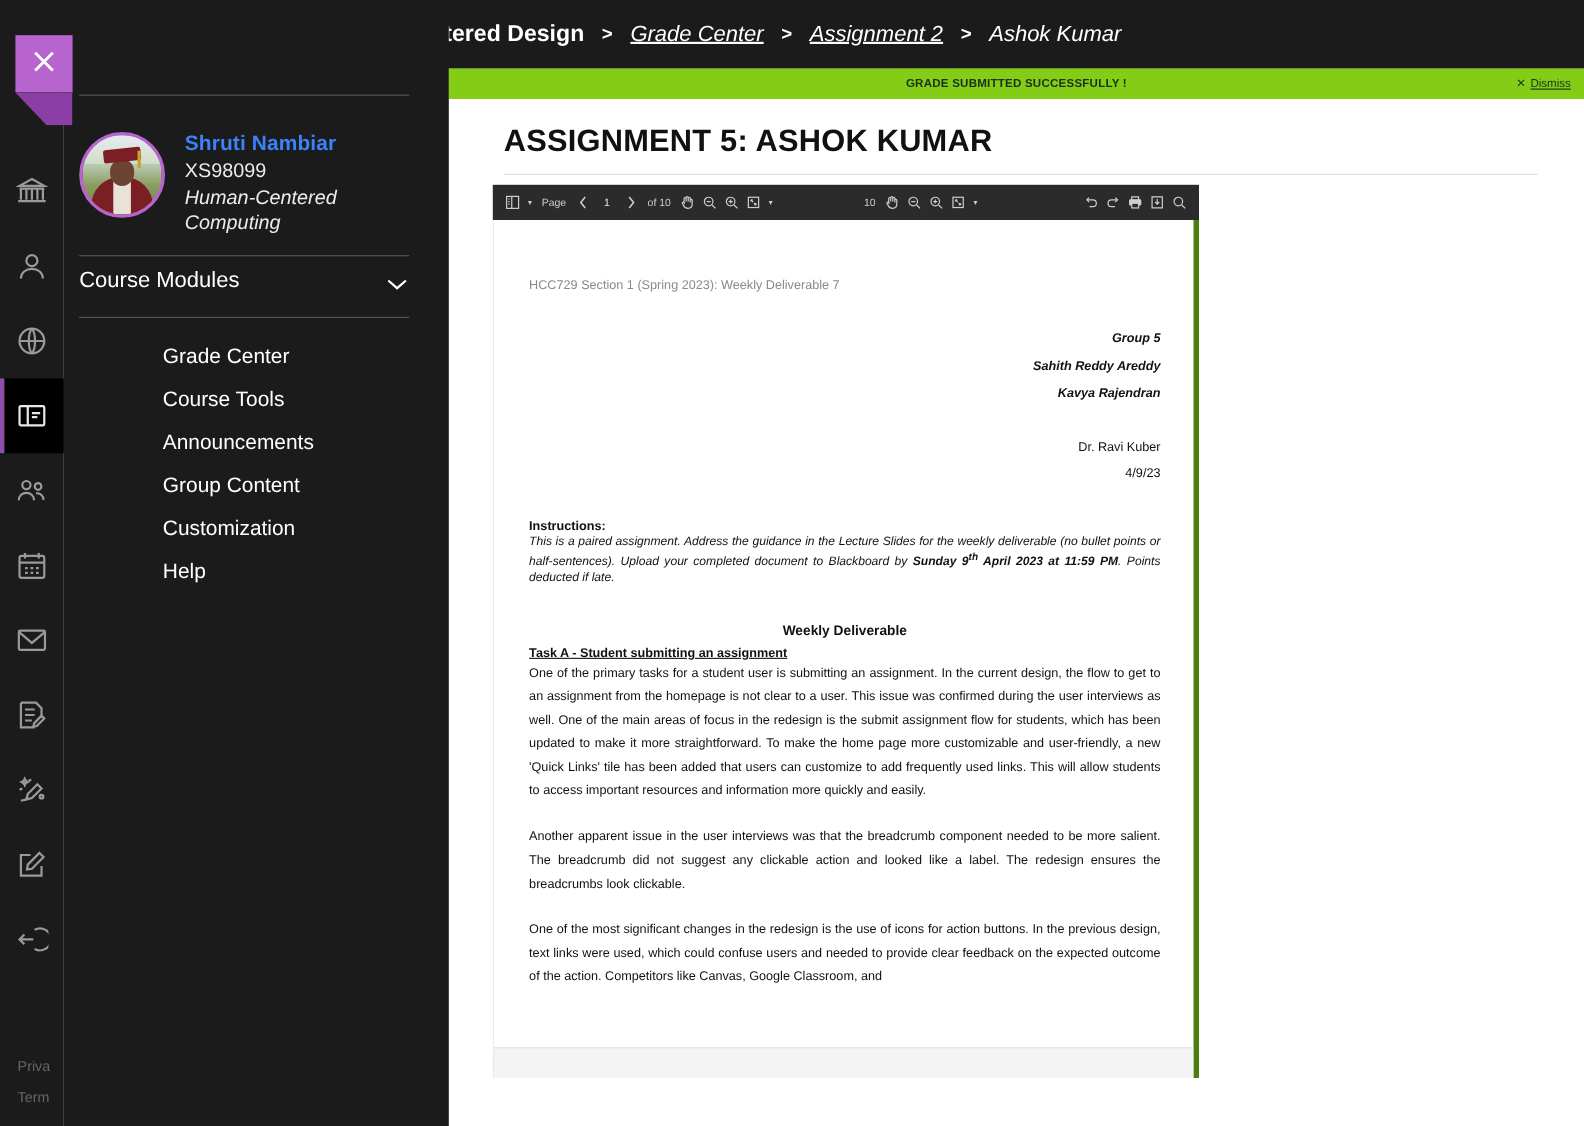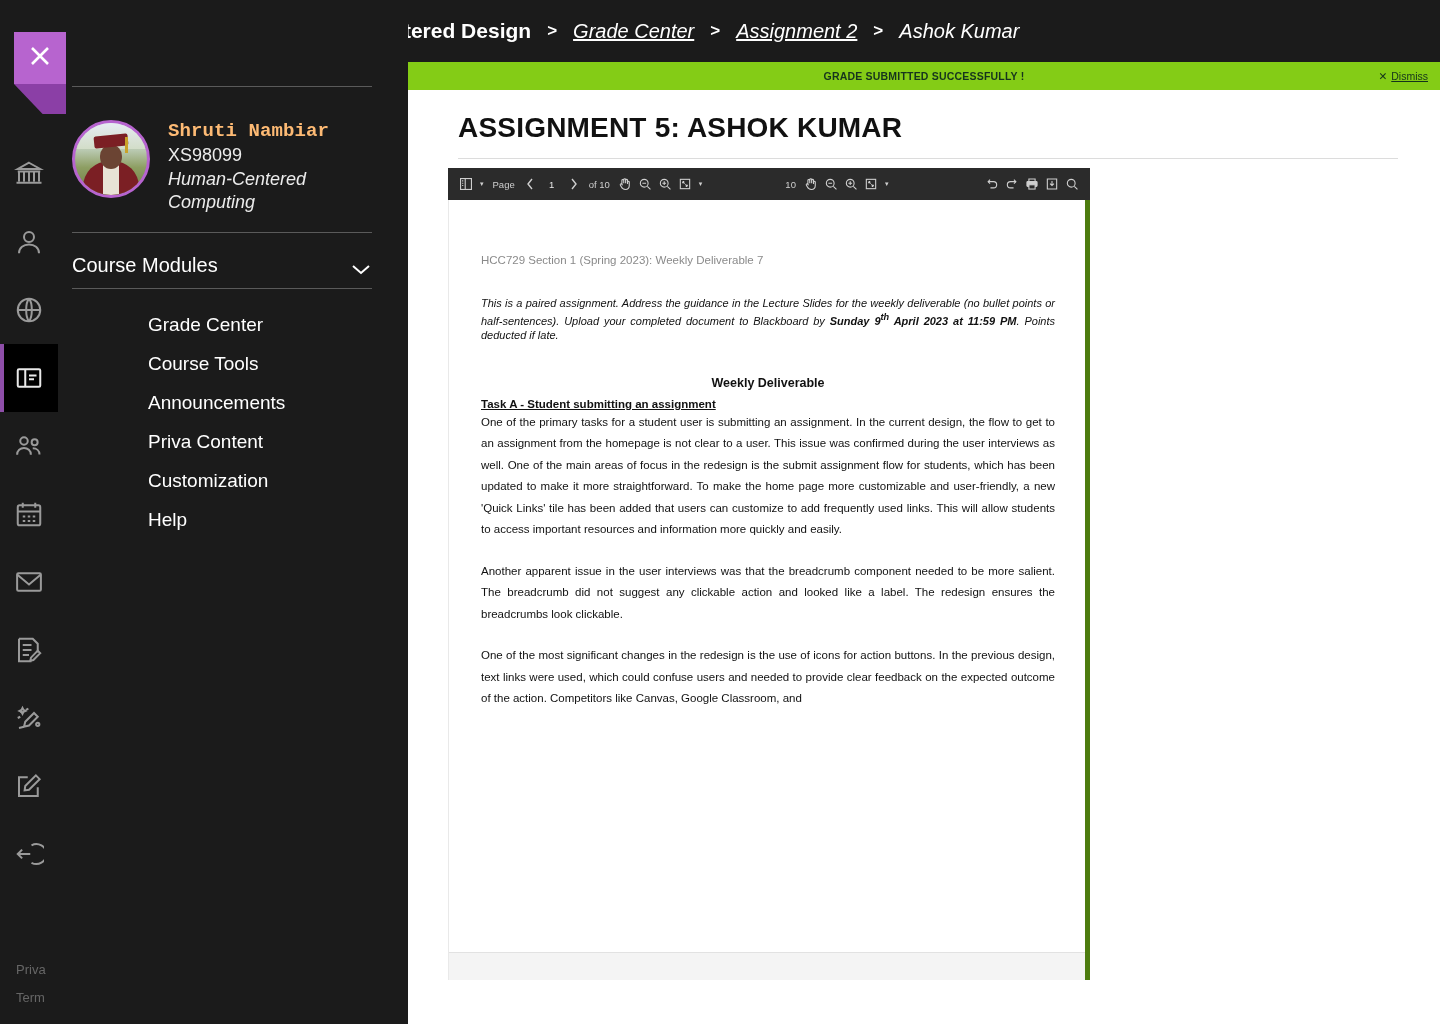--- a/index.html
+++ b/index.html
@@ -51,26 +51,26 @@
     width:78px; height:78px; border-radius:50%; flex:none;
     border:3px solid #b764cf; overflow:hidden; position:relative;
     background: linear-gradient(180deg,#cfd9e6 0%,#b9c9b0 38%,#8d9e62 62%,#6d7b45 100%);
   }
   .avatar .sky { position:absolute; left:0; top:0; right:0; height:36%; background:linear-gradient(180deg,#e6ecf2,#d2ddc8); }
   .avatar .cap { position:absolute; left:50%; top:16%; width:34px; height:12px; transform:translateX(-50%) rotate(-6deg); background:#7b1f24; border-radius:2px; }
   .avatar .tassel{ position:absolute; left:70%; top:20%; width:3px; height:16px; background:#c9a227;}
   .avatar .face { position:absolute; left:50%; top:30%; width:22px; height:24px; transform:translateX(-50%); background:#6b4433; border-radius:46% 46% 50% 50%; }
   .avatar .gown { position:absolute; left:50%; bottom:0; width:56px; height:34px; transform:translateX(-50%); background:#7b1f24; border-radius:26px 26px 0 0; }
   .avatar .stole{ position:absolute; left:50%; bottom:0; width:16px; height:32px; transform:translateX(-50%); background:#e8e3d6;}
-  .p-name { color:#fdba74; font-size:19px; font-weight:700; letter-spacing:.1px;font-family:Liberation Mono, monospace; }
+  .p-name { color:#3b82f6; font-size:19px; font-weight:700; letter-spacing:.1px; }
   .p-id   { color:#ececec; font-size:18px; margin-top:3px; }
   .p-dept { color:#ececec; font-size:18px; font-style:italic; line-height:1.26; margin-top:2px; }
 
   .modules-row {
-    position:absolute; left:14px; top:248px; width:300px; height:34px;
+    position:absolute; left:14px; top:238px; width:300px; height:34px;
     display:flex; align-items:center; justify-content:space-between; cursor:pointer;
   }
   .modules-row span { color:#fff; font-size:20px; }
   .chev { width:22px; height:14px; }
   .chev svg { width:22px; height:14px; stroke:#fff; stroke-width:2; fill:none; }
 
   .menu { position:absolute; left:16px; top:305px; width:320px; }
   .menu-item {
     color:#fff; font-size:19px; line-height:39px; padding-left:74px; cursor:pointer; white-space:nowrap;
   }
@@ -247,21 +247,21 @@
           </svg>
       </span>
     </div>
 
     <div class="drawer-rule" style="top:288px;"></div>
 
     <div class="menu">
       <div class="menu-item">Grade Center</div>
       <div class="menu-item">Course Tools</div>
       <div class="menu-item">Announcements</div>
-      <div class="menu-item">Priva Content</div>
+      <div class="menu-item">Group Content</div>
       <div class="menu-item">Customization</div>
       <div class="menu-item">Help</div>
     </div>
   </div>
 
   <div class="flag-tail"></div>
   <div class="close-flag">
     <span>
       <svg viewBox="0 0 26 26">
           <path d="M5 5l16 16M21 5L5 21"></path>
@@ -411,22 +411,30 @@
               <circle cx="8" cy="8" r="5"></circle>
               <path d="M12 12l4 4"></path>
             </svg>
         </span>
       </div>
 
       <div class="pdf-page">
         <div class="doc-inner">
           <div class="doc-head">HCC729 Section 1 (Spring 2023): Weekly Deliverable 7</div>
 
+          <div class="doc-right">
+            <div class="g">Group 5</div>
+            <div class="g">Sahith Reddy Areddy</div>
+            <div class="g">Kavya Rajendran</div>
+            <div class="t sp">Dr. Ravi Kuber</div>
+            <div class="t">4/9/23</div>
+          </div>
 
           <div class="doc-sec">
+            <div class="doc-b">Instructions:</div>
             <div class="doc-i"><span>This is a paired assignment. Address the guidance in the Lecture Slides for the weekly deliverable (no bullet points or half-sentences).  Upload your completed document to Blackboard by </span><b><span>Sunday 9</span><sup>th</sup><span> April 2023 at 11:59 PM</span></b><span>.  Points deducted if late.</span></div>
           </div>
 
           <div class="doc-center">Weekly Deliverable</div>
 
           <span class="doc-u">Task A - Student submitting an assignment</span>
           <div class="doc-p">One of the primary tasks for a student user is submitting an assignment. In the current design, the flow to get to an assignment from the homepage is not clear to a user. This issue was confirmed during the user interviews as well. One of the main areas of focus in the redesign is the submit assignment flow for students, which has been updated to make it more straightforward. To make the home page more customizable and user-friendly, a new 'Quick Links' tile has been added that users can customize to add frequently used links. This will allow students to access important resources and information more quickly and easily.</div>
           <div class="doc-p gap">Another apparent issue in the user interviews was that the breadcrumb component needed to be more salient. The breadcrumb did not suggest any clickable action and looked like a label. The redesign ensures the breadcrumbs look clickable.</div>
           <div class="doc-p gap">One of the most significant changes in the redesign is the use of icons for action buttons. In the previous design, text links were used, which could confuse users and needed to provide clear feedback on the expected outcome of the action. Competitors like Canvas, Google Classroom, and</div>
         </div>

